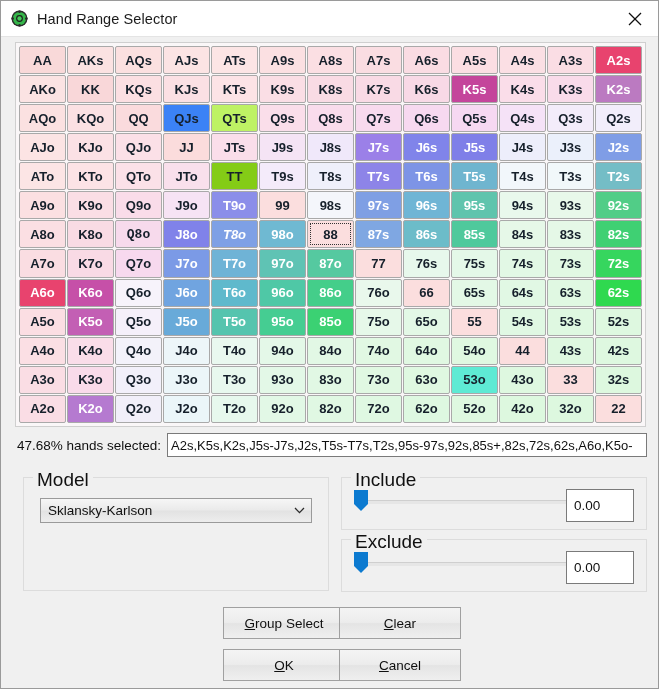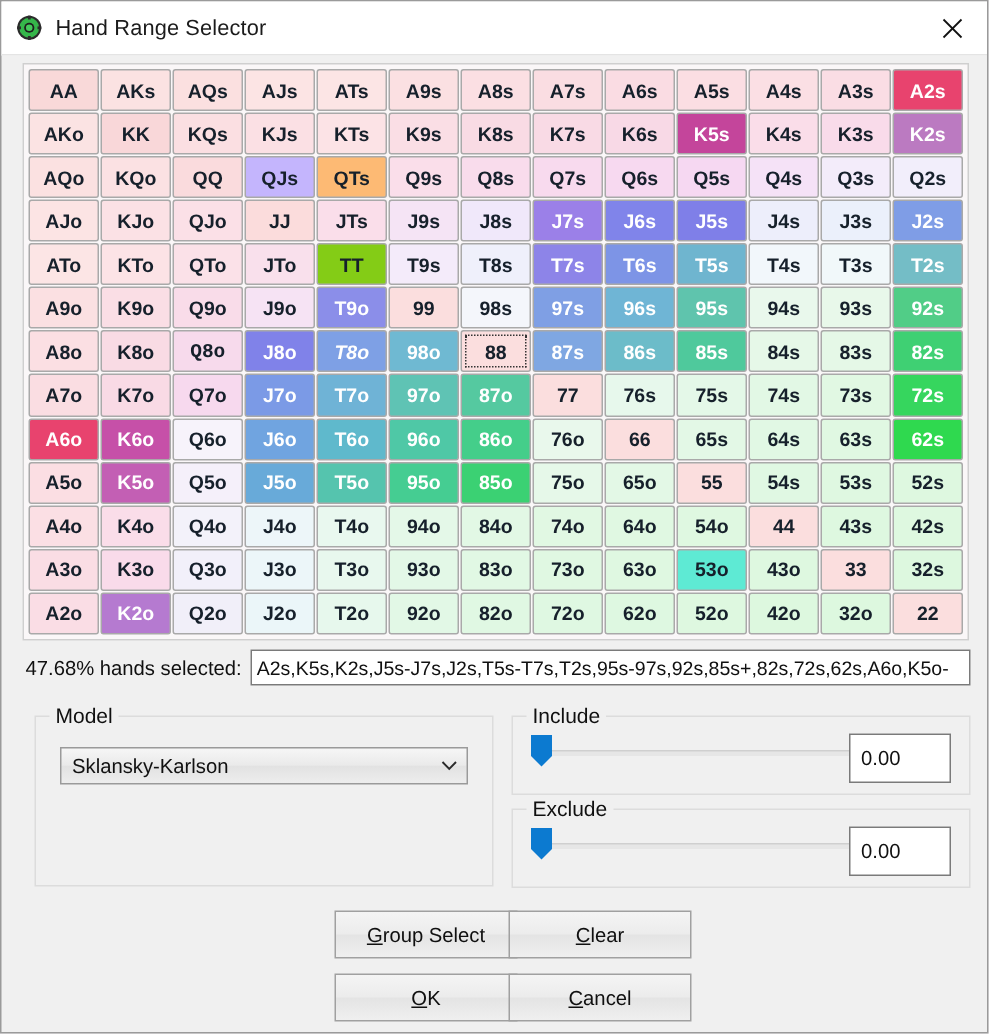--- a/index.html
+++ b/index.html
@@ -89,21 +89,21 @@
   
   .groupbox{
     position:absolute;
     border:1px solid #dcdcdc;
     box-sizing:border-box;
     background:#f0f0f0;
   }
   .groupbox > .gb-title{
     position:absolute;top:-9px;left:9px;
     background:#f0f0f0;padding:0 4px;
-    font-size:14px;color:#101010;
+    font-size:19px;color:#101010;
   }
   #model-box{left:22px;top:476px;width:306px;height:114px;}
   #include-box{left:340px;top:476px;width:306px;height:53px;}
   #exclude-box{left:340px;top:538px;width:306px;height:53px;}
   
   .combo{
     position:absolute;left:16px;top:20px;width:272px;height:25px;
     background:linear-gradient(to bottom,#f6f6f6 0%,#eaeaea 48%,#e2e2e2 52%,#ededed 100%);
     border:1px solid #9a9a9a;
     box-sizing:border-box;
@@ -205,22 +205,22 @@
             <td style="background: rgb(248, 217, 230);">K6s</td>
             <td class="sel" style="background: rgb(196, 69, 155);">K5s</td>
             <td style="background: rgb(250, 221, 233);">K4s</td>
             <td style="background: rgb(249, 219, 234);">K3s</td>
             <td class="sel" style="background: rgb(187, 122, 193);">K2s</td>
           </tr>
           <tr>
             <td style="background: rgb(251, 225, 225);">AQo</td>
             <td style="background: rgb(251, 225, 227);">KQo</td>
             <td style="background: rgb(250, 219, 221);">QQ</td>
-            <td style="background: #c4b5fd;">QJs</td>
-            <td style="background: #fdba74;">QTs</td>
+            <td style="background: #3b82f6;">QJs</td>
+            <td style="background: #bef264;">QTs</td>
             <td style="background: rgb(250, 222, 234);">Q9s</td>
             <td style="background: rgb(249, 220, 236);">Q8s</td>
             <td style="background: rgb(248, 218, 238);">Q7s</td>
             <td style="background: rgb(247, 217, 240);">Q6s</td>
             <td style="background: rgb(246, 216, 242);">Q5s</td>
             <td style="background: rgb(245, 226, 247);">Q4s</td>
             <td style="background: rgb(243, 236, 250);">Q3s</td>
             <td style="background: rgb(242, 238, 251);">Q2s</td>
           </tr>
           <tr>

